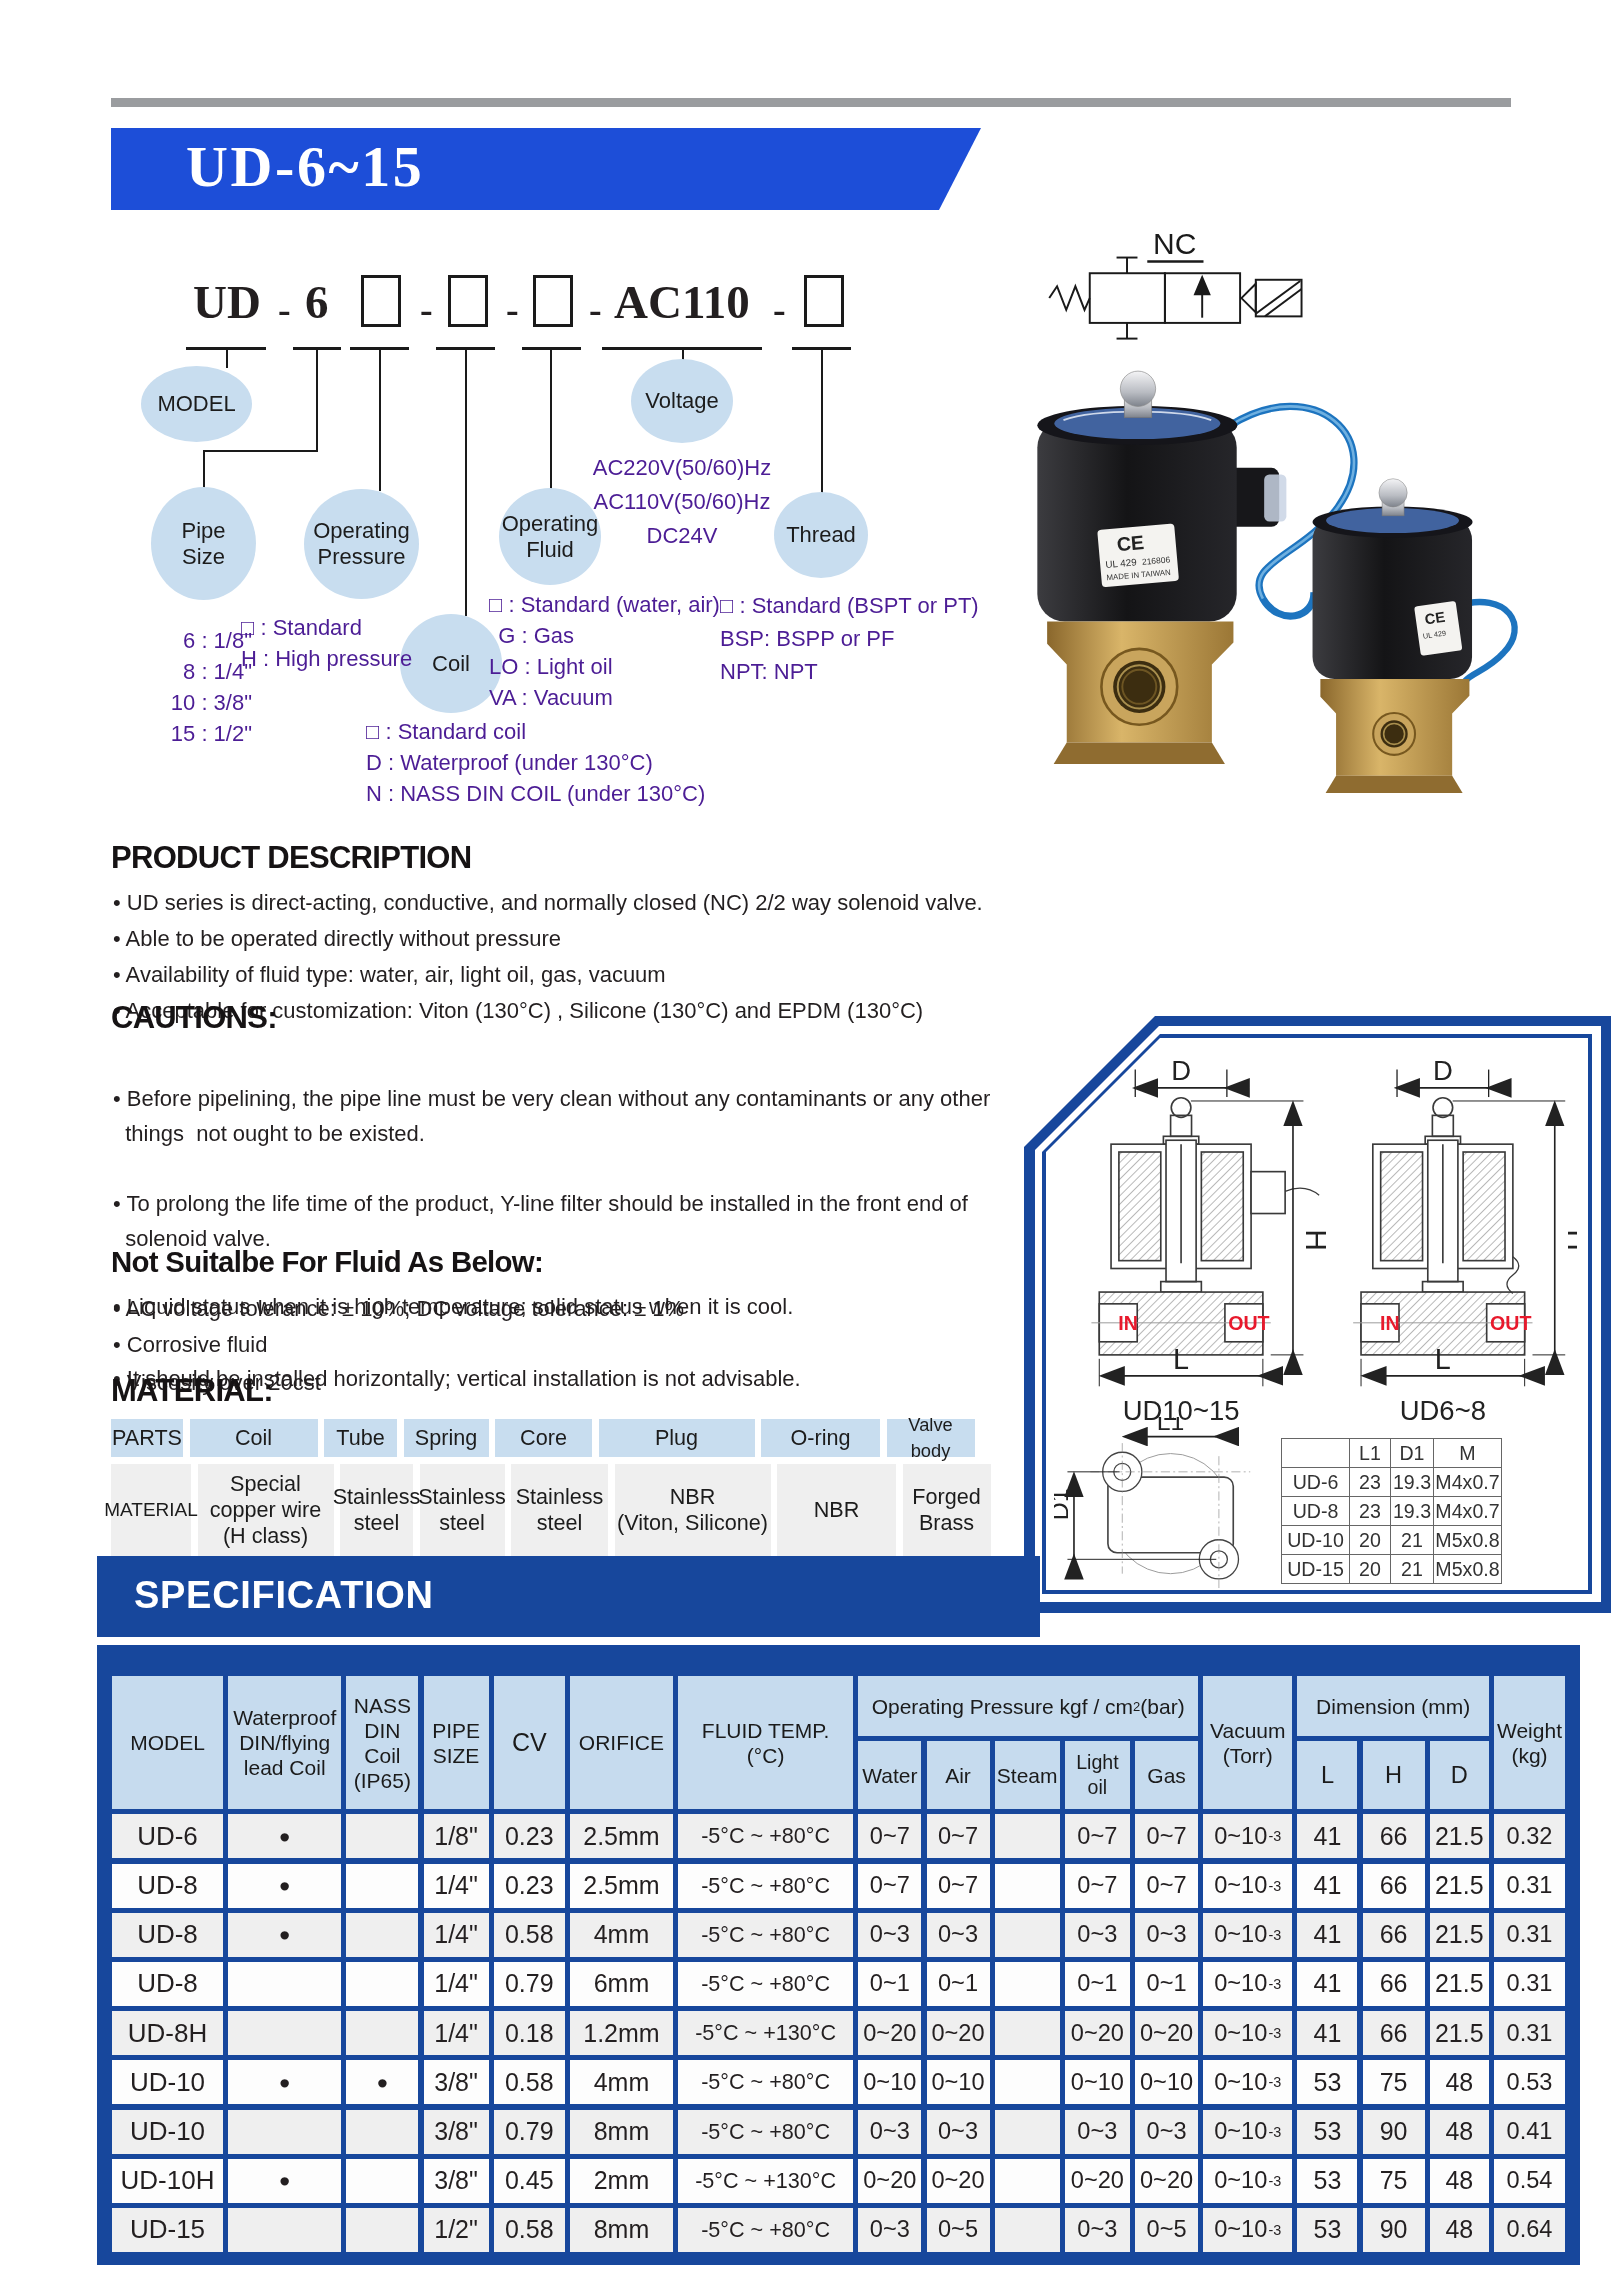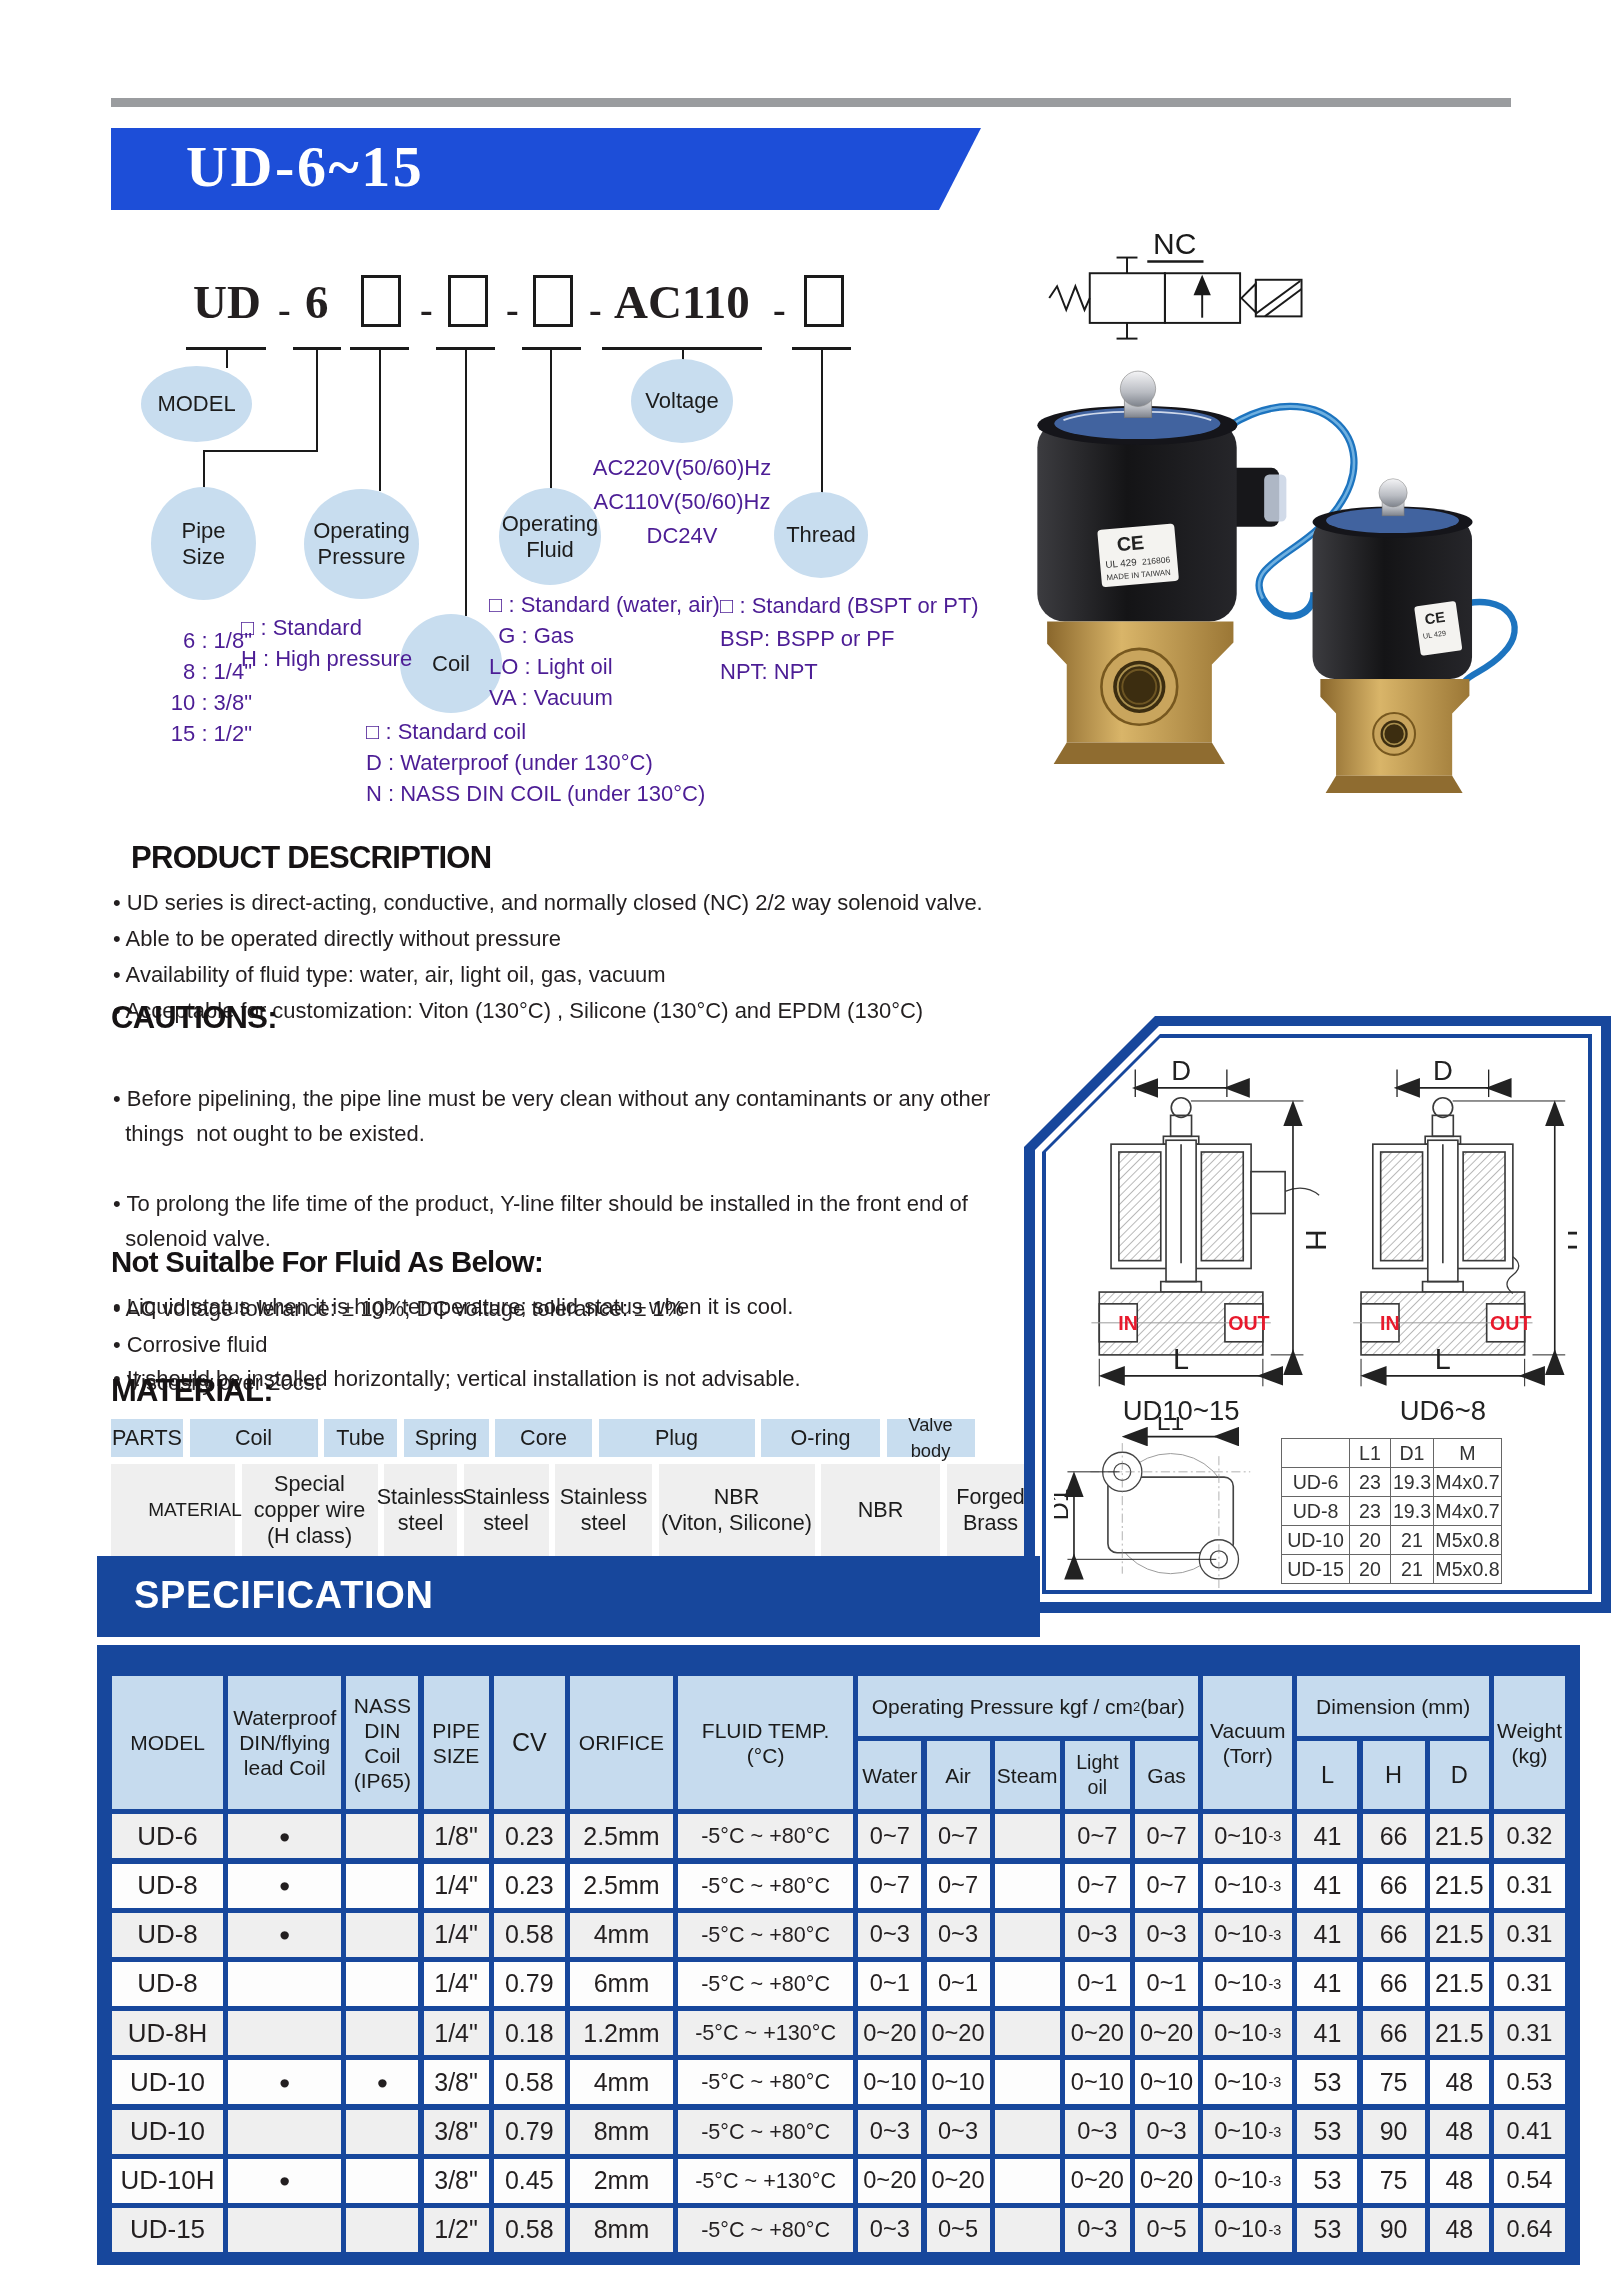--- a/index.html
+++ b/index.html
@@ -230,21 +230,21 @@
         <text x="264" y="318" font-size="14" fill="#333">UL 429</text>
       </g>
       <path d="M70 400 L355 400 L355 432 L322 466 L322 585 L100 585 L100 466 L70 434 Z" fill="url(#gb)"></path>
       <path d="M100 585 L80 618 L342 618 L322 585 Z" fill="#8f6c30"></path>
       <circle cx="211" cy="505" r="40" fill="#c9a55d" stroke="#77581f" stroke-width="4"></circle>
       <circle cx="211" cy="505" r="26" fill="#3c2d10"></circle>
       <circle cx="211" cy="505" r="20" fill="none" stroke="#a98f4e" stroke-width="3"></circle>
     </g>
   </svg>
 
-  <div class="abs h1" style="left:111px;top:840px;margin-left:20px;">PRODUCT DESCRIPTION</div>
+  <div class="abs h1" style="left:111px;top:840px;">PRODUCT DESCRIPTION</div>
   <div class="abs bullets" style="left:113px;top:885px;width:916px;">
     <div>• UD series is direct-acting, conductive, and normally closed (NC) 2/2 way solenoid valve.</div>
     <div>• Able to be operated directly without pressure</div>
     <div>• Availability of fluid type: water, air, light oil, gas, vacuum</div>
     <div>• Acceptable for customization: Viton (130°C) , Silicone (130°C) and EPDM (130°C)</div>
   </div>
 
   <div class="abs h1" style="left:111px;top:1000px;">CAUTIONS:</div>
   <div class="abs bullets pre" style="left:113px;top:1046px;width:916px;line-height:35px;">
     <div>• Before pipelining, the pipe line must be very clean without any contaminants or any other
@@ -268,21 +268,21 @@
       <div class="mat-cell mat-h" style="width:72px;">PARTS</div>
       <div class="mat-cell mat-h" style="width:128px;">Coil</div>
       <div class="mat-cell mat-h" style="width:73px;">Tube</div>
       <div class="mat-cell mat-h" style="width:85px;">Spring</div>
       <div class="mat-cell mat-h" style="width:97px;">Core</div>
       <div class="mat-cell mat-h" style="width:156px;">Plug</div>
       <div class="mat-cell mat-h" style="width:119px;">O-ring</div>
       <div class="mat-cell mat-h" style="width:88px;font-size:18.3px;">Valve body</div>
     </div>
     <div class="mat-row" style="margin-top:6.5px;">
-      <div class="mat-cell mat-d" style="width:80px;font-size:19px;padding-left:44px;">MATERIAL</div>
+      <div class="mat-cell mat-d" style="width:80px;font-size:19px;">MATERIAL</div>
       <div class="mat-cell mat-d pre" style="width:136px;">Special
 copper wire
 (H class)</div>
       <div class="mat-cell mat-d pre" style="width:73px;">Stainless
 steel</div>
       <div class="mat-cell mat-d pre" style="width:85px;">Stainless
 steel</div>
       <div class="mat-cell mat-d pre" style="width:97px;">Stainless
 steel</div>
       <div class="mat-cell mat-d pre" style="width:156px;">NBR

